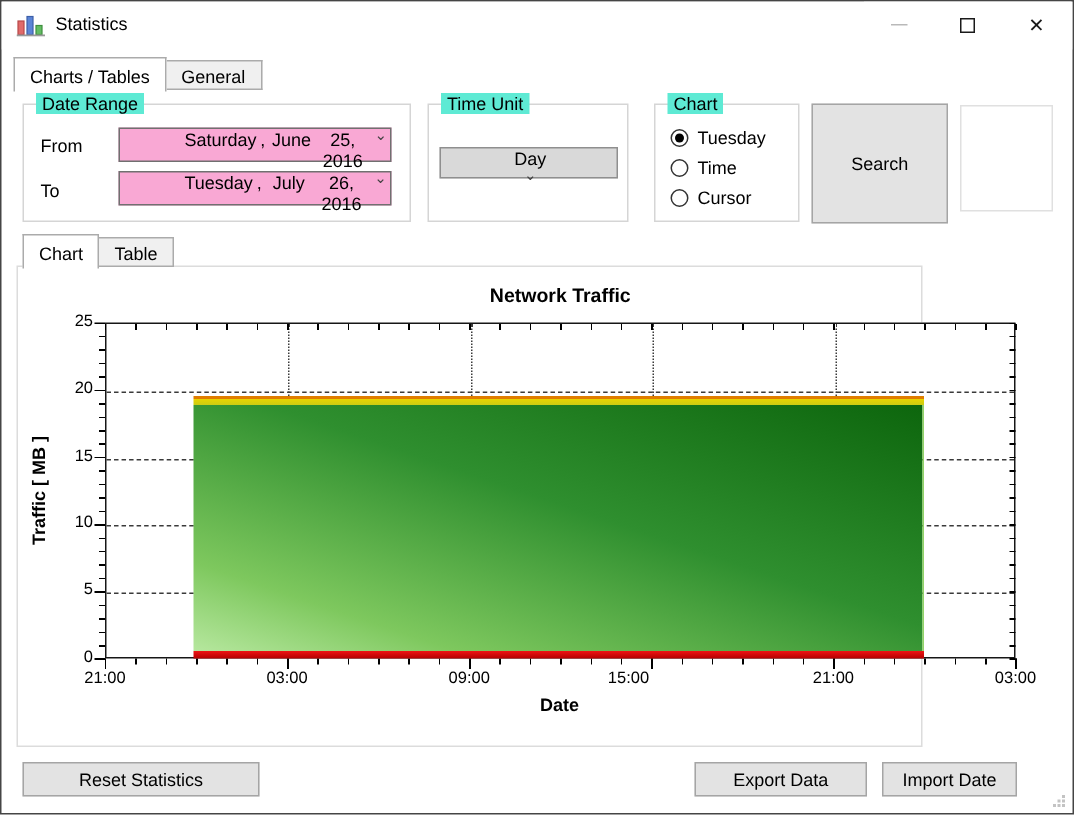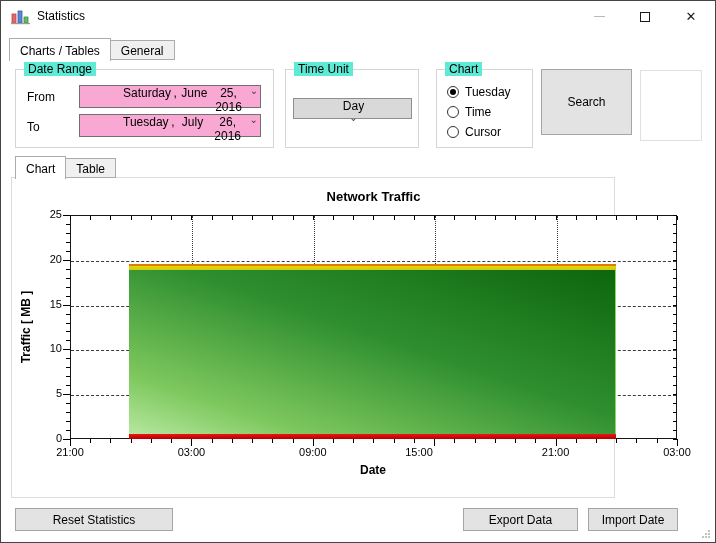--- a/index.html
+++ b/index.html
@@ -144,21 +144,21 @@
         <span class="radio-circle"></span>
         <span>Time</span>
       </div>
       <div class="radio-row">
         <span class="radio-circle"></span>
         <span>Cursor</span>
       </div>
     </div>
   </div>
 
-  <button class="btn" style="left:540px;top:68px;width:91px;height:66px;">Search</button>
+  <button class="btn" style="left:540px;top:68px;width:91px;height:80px;">Search</button>
   <div class="empty-panel" style="left:639px;top:69px;width:62px;height:71px;"></div>
 
   <div class="tabstrip view-tabs">
     <div class="tab active">Chart</div>
     <div class="tab">Table</div>
   </div>
 
   <div class="page">
     <div class="chart-title">Network Traffic</div>
     <div class="ylabel">Traffic [ MB ]</div>

